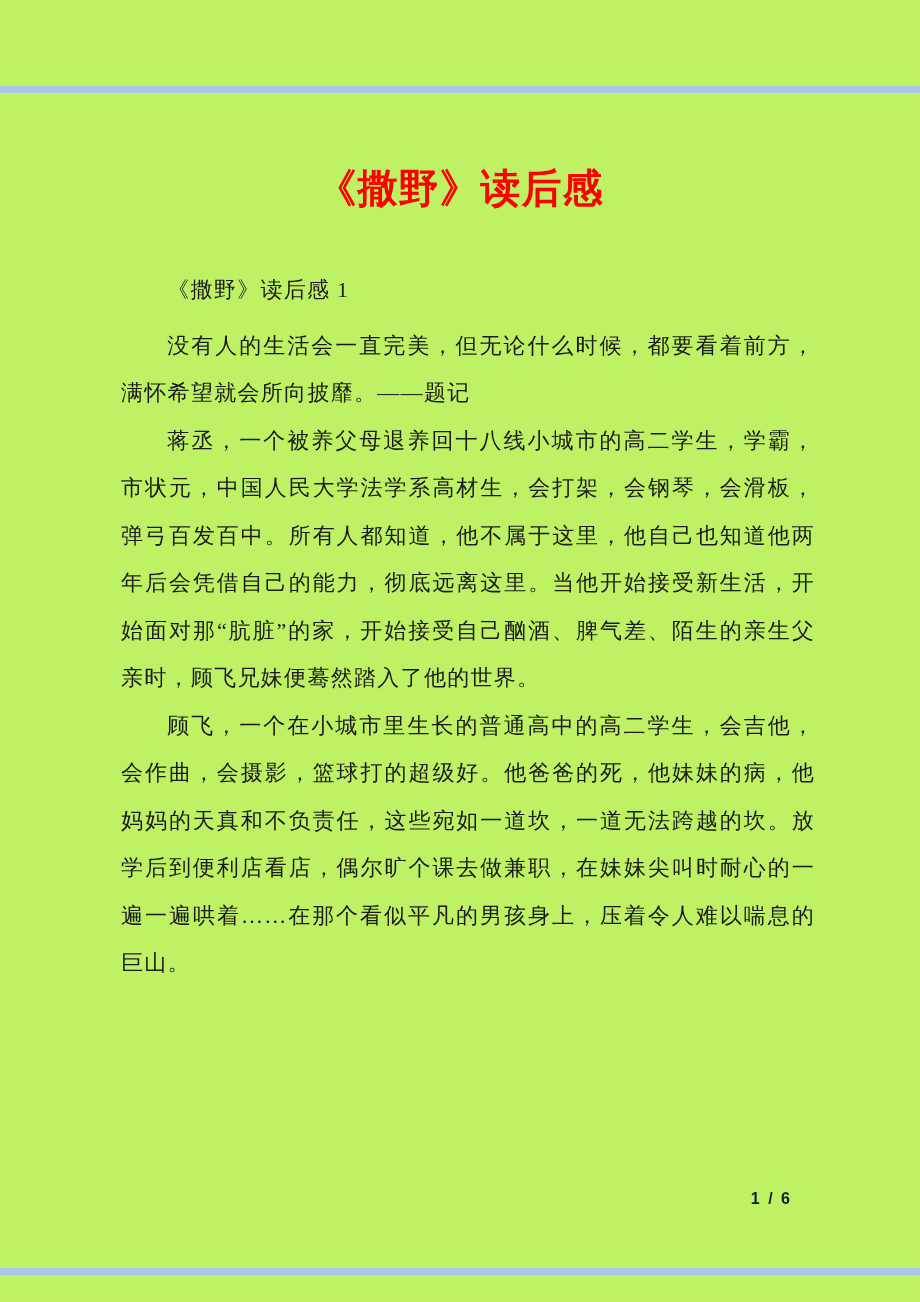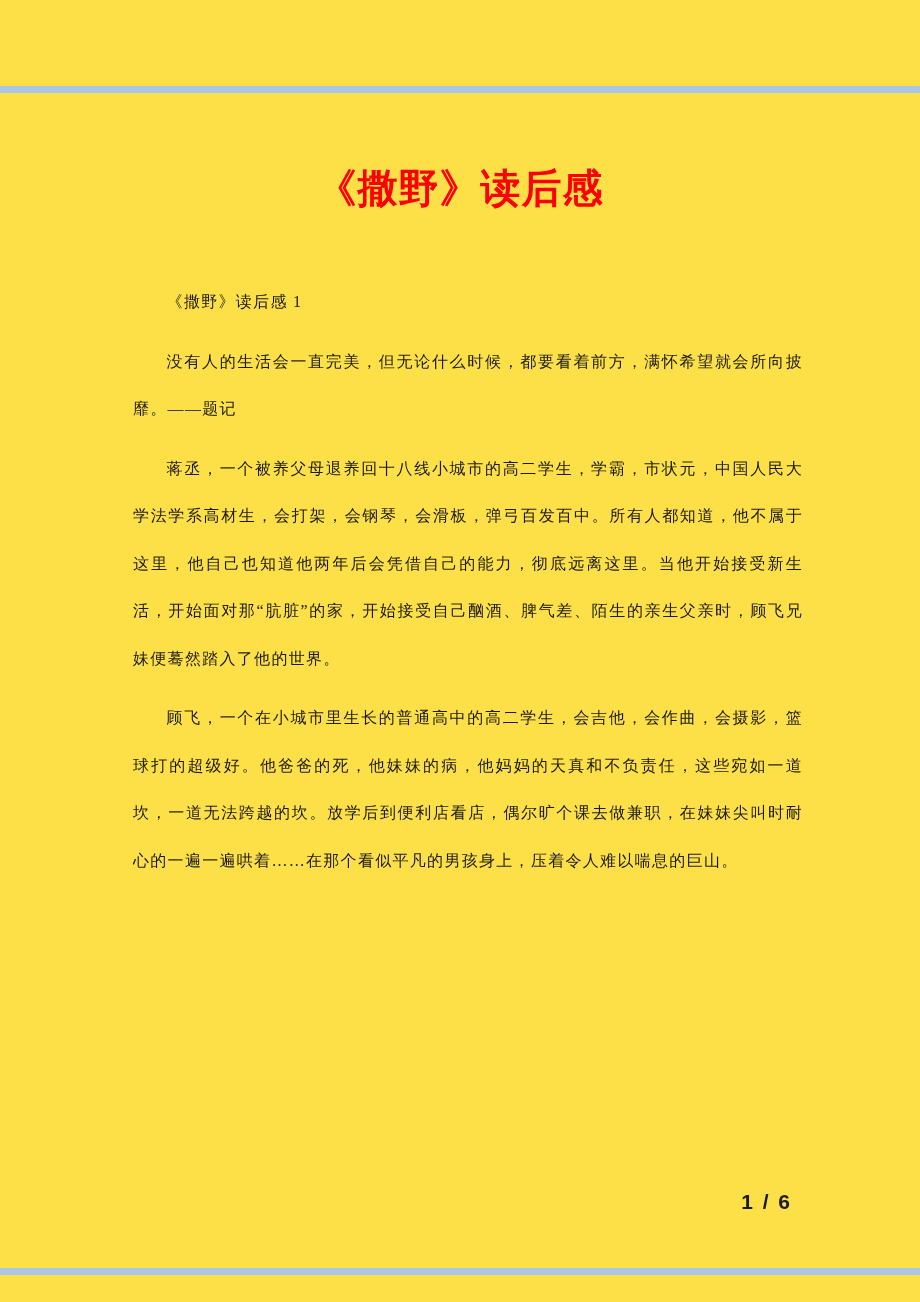--- a/index.html
+++ b/index.html
@@ -4,21 +4,21 @@
 <style>
   html, body {
     margin: 0;
     padding: 0;
     background: #ffffff;
   }
   .page {
     position: relative;
     width: 920px;
     height: 1302px;
-    background: #fde047;
+    background: #bef264;
     overflow: hidden;
     font-family: "Liberation Serif", "DejaVu Serif", serif;
   }
   .rule {
     position: absolute;
     left: 0;
     width: 920px;
     height: 7px;
   }
   .rule-top { top: 86px; }
@@ -36,38 +36,38 @@
     white-space: nowrap;
   }
   .doc-body {
     position: absolute;
     top: 266px;
     left: 121px;
     width: 694px;
     color: #1b1b1b;
   }
   .doc-body p {
-    margin: 12px;
-    font-size: 16px;
+    margin: 0;
+    font-size: 22px;
     line-height: 47.5px;
     letter-spacing: 1.3px;
     text-align: justify;
     text-indent: 2.1em;
     text-justify: inter-ideograph;
   }
   .doc-body p.section-heading {
     text-align: left;
     margin-bottom: 8px;
   }
   .page-number {
     position: absolute;
     top: 1190px;
     right: 128px;
     font-family: "Liberation Sans", "DejaVu Sans", sans-serif;
-    font-size: 21px;
+    font-size: 16px;
     font-weight: 700;
     letter-spacing: 2px;
     color: #1b1b1b;
   }
 </style>
 </head>
 <body>
 
 <div class="page">
 

